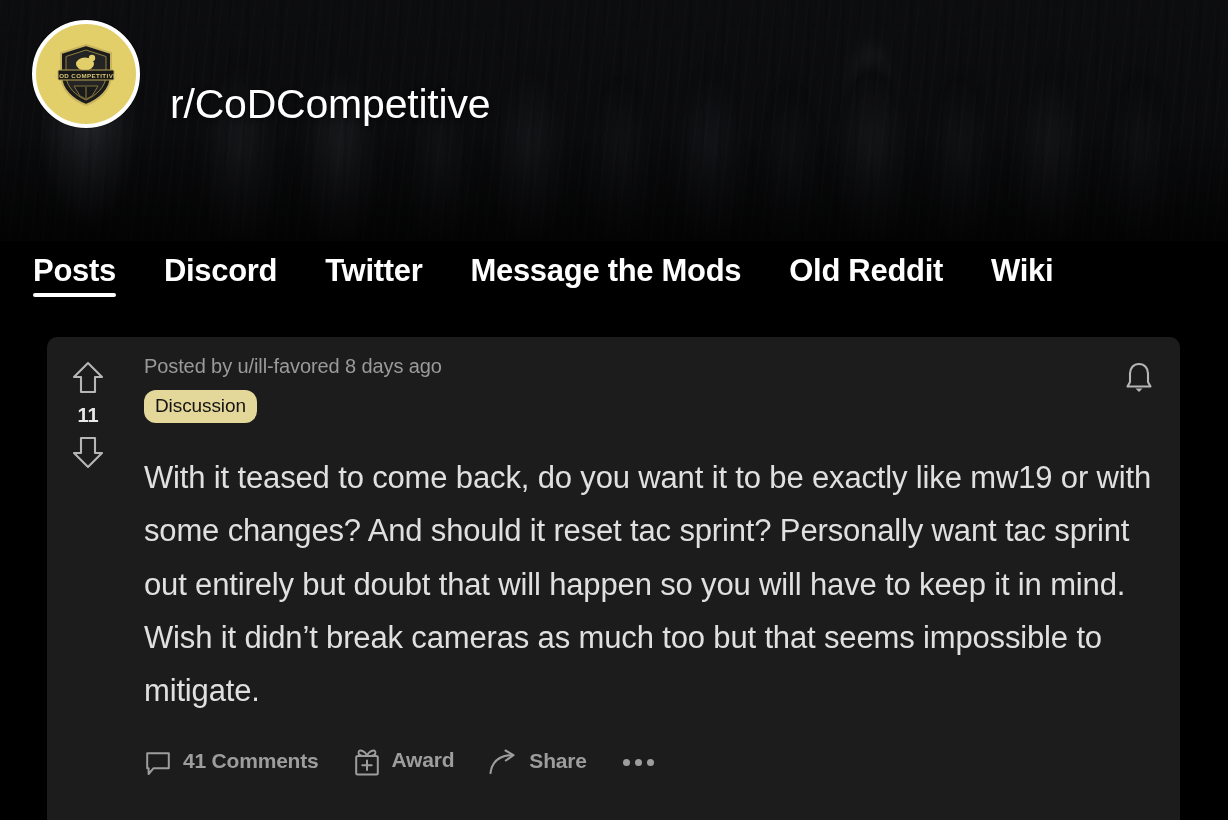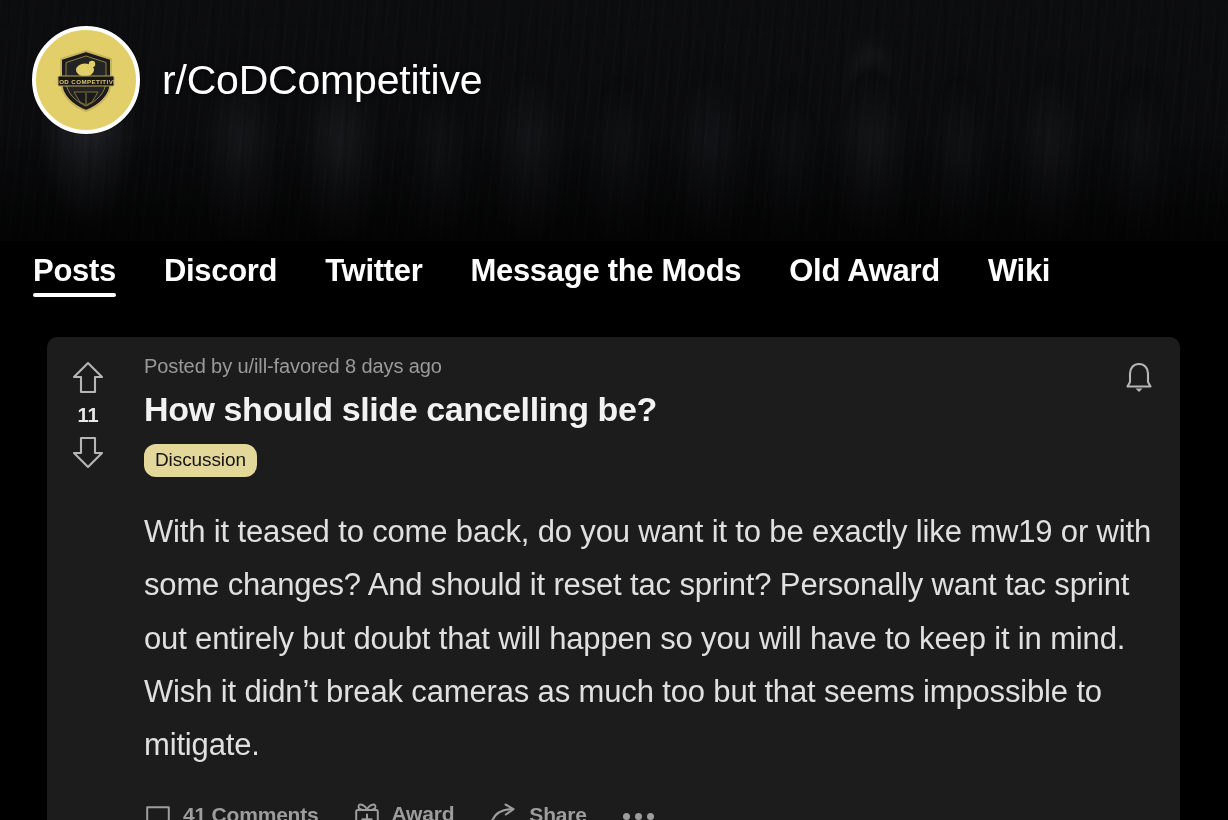--- a/index.html
+++ b/index.html
@@ -57,24 +57,24 @@
   }
   .banner-shade {
     position: absolute;
     inset: 0;
     background: linear-gradient(180deg, rgba(0,0,0,0.52) 0%, rgba(0,0,0,0.42) 55%, rgba(0,0,0,0.78) 100%);
   }
 
   
   .sub-head {
     position: absolute;
-    left: 32px; top: 26px;
-    display: flex;
-    align-items: center;
-    gap: 22px;
+    left: 32px; top: 20px;
+    display: flex;
+    align-items: flex-end;
+    gap: 30px;
     z-index: 6;
   }
   .avatar {
     width: 108px; height: 108px;
     border-radius: 50%;
     background: #e3cf6a;
     border: 4px solid #ffffff;
     display: flex;
     align-items: center;
     justify-content: center;
@@ -277,21 +277,21 @@
     <div class="nav-tab">
       <span>Discord</span>
     </div>
     <div class="nav-tab">
       <span>Twitter</span>
     </div>
     <div class="nav-tab">
       <span>Message the Mods</span>
     </div>
     <div class="nav-tab">
-      <span>Old Award</span>
+      <span>Old Reddit</span>
     </div>
     <div class="nav-tab">
       <span>Wiki</span>
     </div>
   </div>
 
   <div class="post-card">
 
     <div class="vote-col">
       <div class="vote-btn">
@@ -311,21 +311,20 @@
 
       <div class="bell-btn">
         <svg width="34" height="36" viewBox="0 0 34 36">
           <path d="M17 4 C11.5 4 8 8 8 13.5 L8 22 L5.5 26.5 L28.5 26.5 L26 22 L26 13.5 C26 8 22.5 4 17 4 Z" fill="none" stroke="#b6b6b6" stroke-width="2.1" stroke-linejoin="round"></path>
           <path d="M13.5 28.5 L20.5 28.5 L17 32 Z" fill="#b6b6b6"></path>
         </svg>
       </div>
 
       <div class="post-byline">Posted by u/ill-favored 8 days ago</div>
 
-      <div class="post-title">How should slide cancelling be?</div>
 
       <div class="flair">Discussion</div>
 
       <div class="post-body">With it teased to come back, do you want it to be exactly like mw19 or with some changes? And should it reset tac sprint? Personally want tac sprint out entirely but doubt that will happen so you will have to keep it in mind. Wish it didn’t break cameras as much too but that seems impossible to mitigate.</div>
 
       <div class="actions">
 
         <div class="action">
           <svg width="28" height="28" viewBox="0 0 28 28">
             <path d="M3.2 4.2 L24.8 4.2 L24.8 19.2 L9.6 19.2 L4.6 25 L4.6 19.2 L3.2 19.2 Z" fill="none" stroke="#9d9d9d" stroke-width="2" stroke-linejoin="round"></path>

